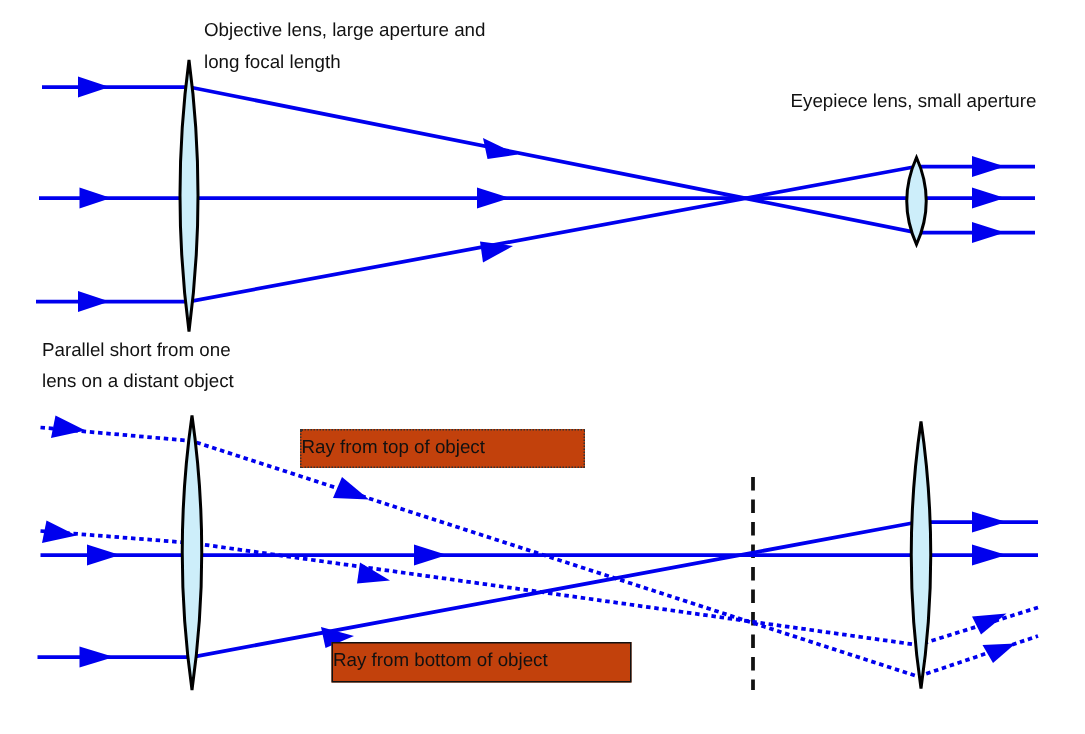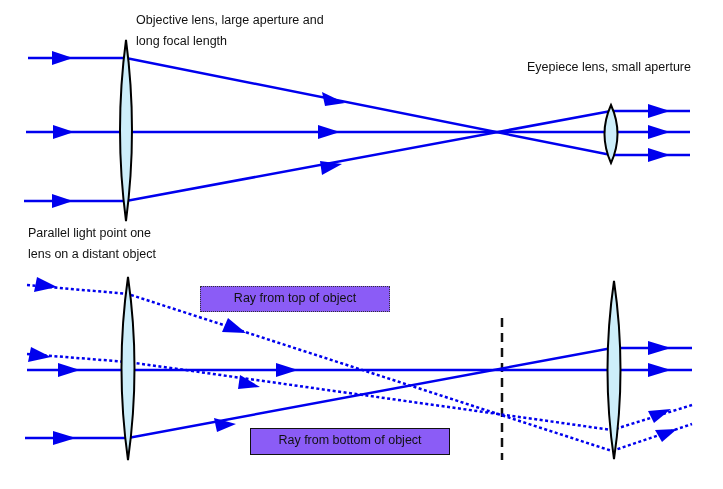--- a/index.html
+++ b/index.html
@@ -11,28 +11,27 @@
       font-size: 12.5px;
       color: #111111;
       line-height: 21px;
       white-space: nowrap;
     }
     .boxed {
       position: absolute;
       font-family: "Liberation Sans", "DejaVu Sans", sans-serif;
       font-size: 12.5px;
       color: #111111;
-      text-align: center;
       line-height: 22px;
-      background: #8b5cf6;
+      background: #c2410c;
       box-sizing: border-box;
       white-space: nowrap;
     }
     #label-top-ray { left: 200px; top: 286px; width: 190px; height: 26px; border: 1.5px dotted #333333; }
-    #label-bottom-ray { left: 221px; top: 428px; width: 200px; height: 27px; border: 1.5px solid #111111; margin-left: 29px; }
+    #label-bottom-ray { left: 221px; top: 428px; width: 200px; height: 27px; border: 1.5px solid #111111; }
   </style>
 </head>
 <body>
 
 <svg id="diagram" width="723" height="489" viewBox="0 0 723 489" xmlns="http://www.w3.org/2000/svg">
 
   <g>
 
     <g fill="none" stroke="#0000ee" stroke-width="2.5">
       <polyline points="28,58 126,58 611,155 690,155"></polyline>
@@ -91,17 +90,17 @@
 </svg>
 
 <div class="label" style="left:136px; top:10px; width:190px;">
   <div>Objective lens, large aperture and</div>
   <div>long focal length</div>
 </div>
 <div class="label" style="left:527px; top:57px; width:176px;">
   <div>Eyepiece lens, small aperture</div>
 </div>
 <div class="label" style="left:28px; top:223px; width:150px;">
-  <div>Parallel light point one</div>
+  <div>Parallel short from one</div>
   <div>lens on a distant object</div>
 </div>
 <div class="boxed" id="label-top-ray">Ray from top of object</div>
 <div class="boxed" id="label-bottom-ray">Ray from bottom of object</div>
 
 </body></html>

